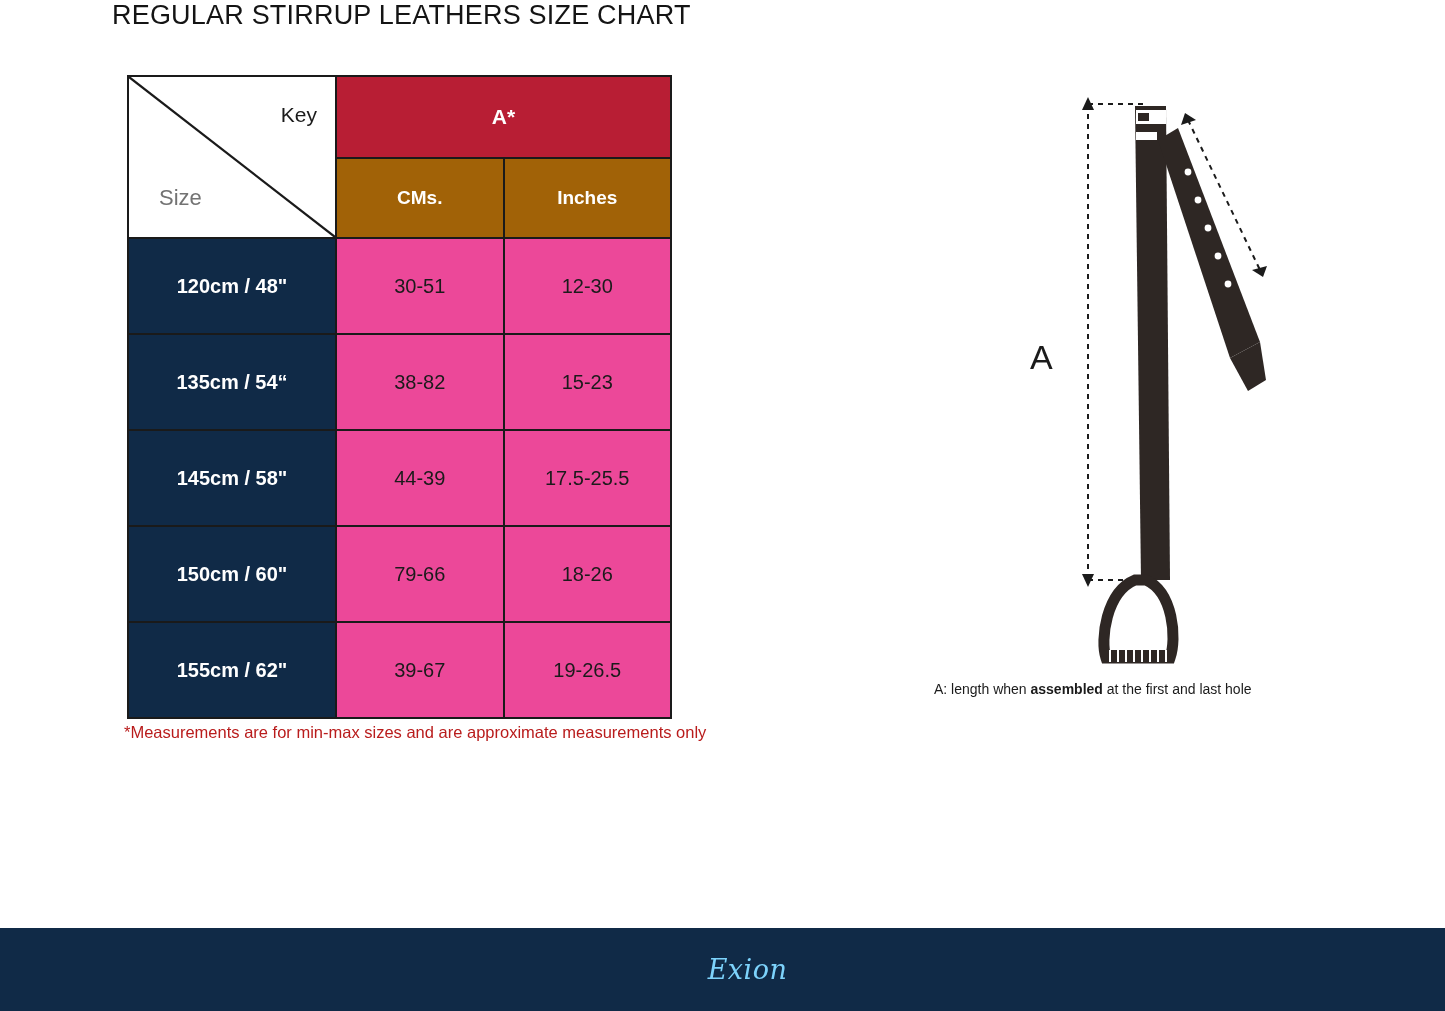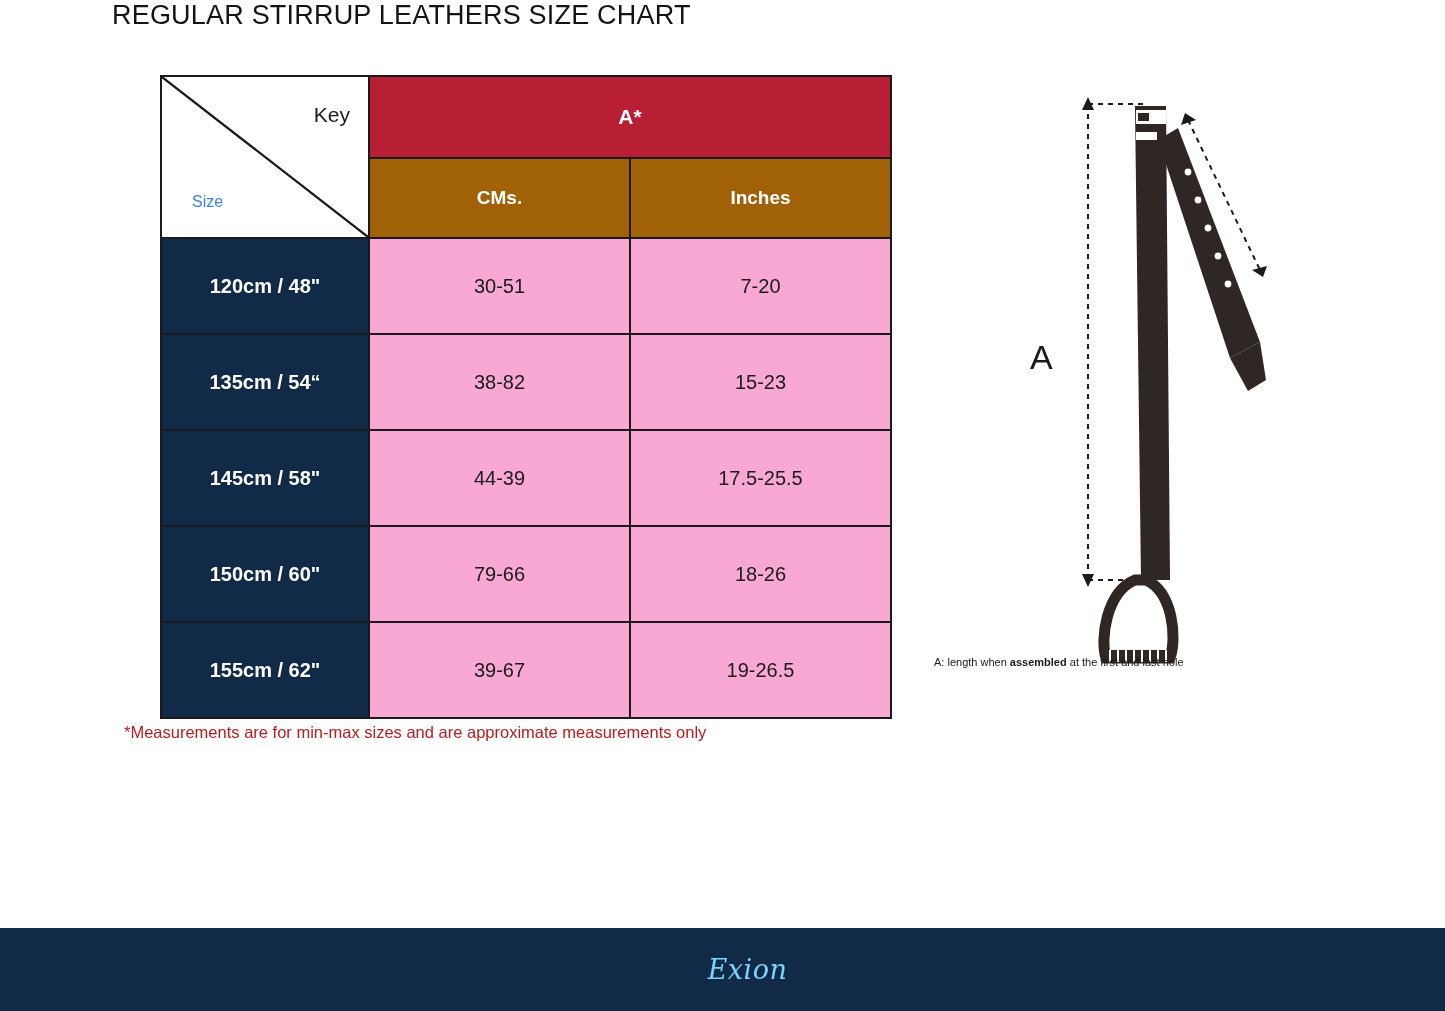--- a/index.html
+++ b/index.html
@@ -24,23 +24,23 @@
     font-size: 27px;
     font-weight: normal;
     letter-spacing: 0.2px;
     color: #141414;
     white-space: nowrap;
   }
 
   
   .size-table {
     position: absolute;
-    left: 160px;
+    left: 127px;
     top: 75px;
-    width: 732px;
+    width: 545px;
     border-collapse: collapse;
     table-layout: fixed;
   }
   .size-table td, .size-table th {
     border: 2px solid #1a1a1a;
     padding: 0;
     text-align: center;
     vertical-align: middle;
   }
   .corner-cell {
@@ -58,22 +58,22 @@
     position: absolute;
     right: 18px;
     top: 26px;
     font-size: 21px;
     color: #1b1b1b;
   }
   .corner-cell .size-label {
     position: absolute;
     left: 30px;
     bottom: 26px;
-    font-size: 16px;
-    color: #3b82f6;
+    font-size: 22px;
+    color: #737373;
   }
   .hdr-a {
     background: #b81e34;
     color: #ffffff;
     font-size: 21px;
     font-weight: bold;
     height: 80px;
   }
   .hdr-unit {
     background: #a16207;
@@ -84,21 +84,21 @@
     width: 206px;
   }
   .size-cell {
     background: #102a47;
     color: #ffffff;
     font-size: 20px;
     font-weight: bold;
     height: 94px;
   }
   .val-cell {
-    background: #f9a8d4;
+    background: #ec4899;
     color: #1b1b1b;
     font-size: 20px;
     height: 94px;
   }
 
   .footnote {
     position: absolute;
     left: 124px;
     top: 723px;
     font-size: 16.5px;
@@ -116,22 +116,22 @@
   .diagram-letter {
     position: absolute;
     left: 1030px;
     top: 338px;
     font-size: 34px;
     color: #1b1b1b;
   }
   .diagram-caption {
     position: absolute;
     left: 934px;
-    top: 656px;
-    font-size: 11px;
+    top: 681px;
+    font-size: 14px;
     color: #1b1b1b;
     white-space: nowrap;
   }
   .diagram-caption b { font-weight: bold; }
 
   
   .footer-bar {
     position: absolute;
     left: 0;
     bottom: 0;
@@ -174,21 +174,21 @@
       <td class="hdr-a" colspan="2">A*</td>
     </tr>
     <tr>
       <td class="hdr-unit">CMs.</td>
       <td class="hdr-unit">Inches</td>
     </tr>
 
     <tr>
       <td class="size-cell">120cm / 48"</td>
       <td class="val-cell">30-51</td>
-      <td class="val-cell">7-20</td>
+      <td class="val-cell">12-30</td>
     </tr>
     <tr>
       <td class="size-cell">135cm / 54“</td>
       <td class="val-cell">38-82</td>
       <td class="val-cell">15-23</td>
     </tr>
     <tr>
       <td class="size-cell">145cm / 58"</td>
       <td class="val-cell">44-39</td>
       <td class="val-cell">17.5-25.5</td>

